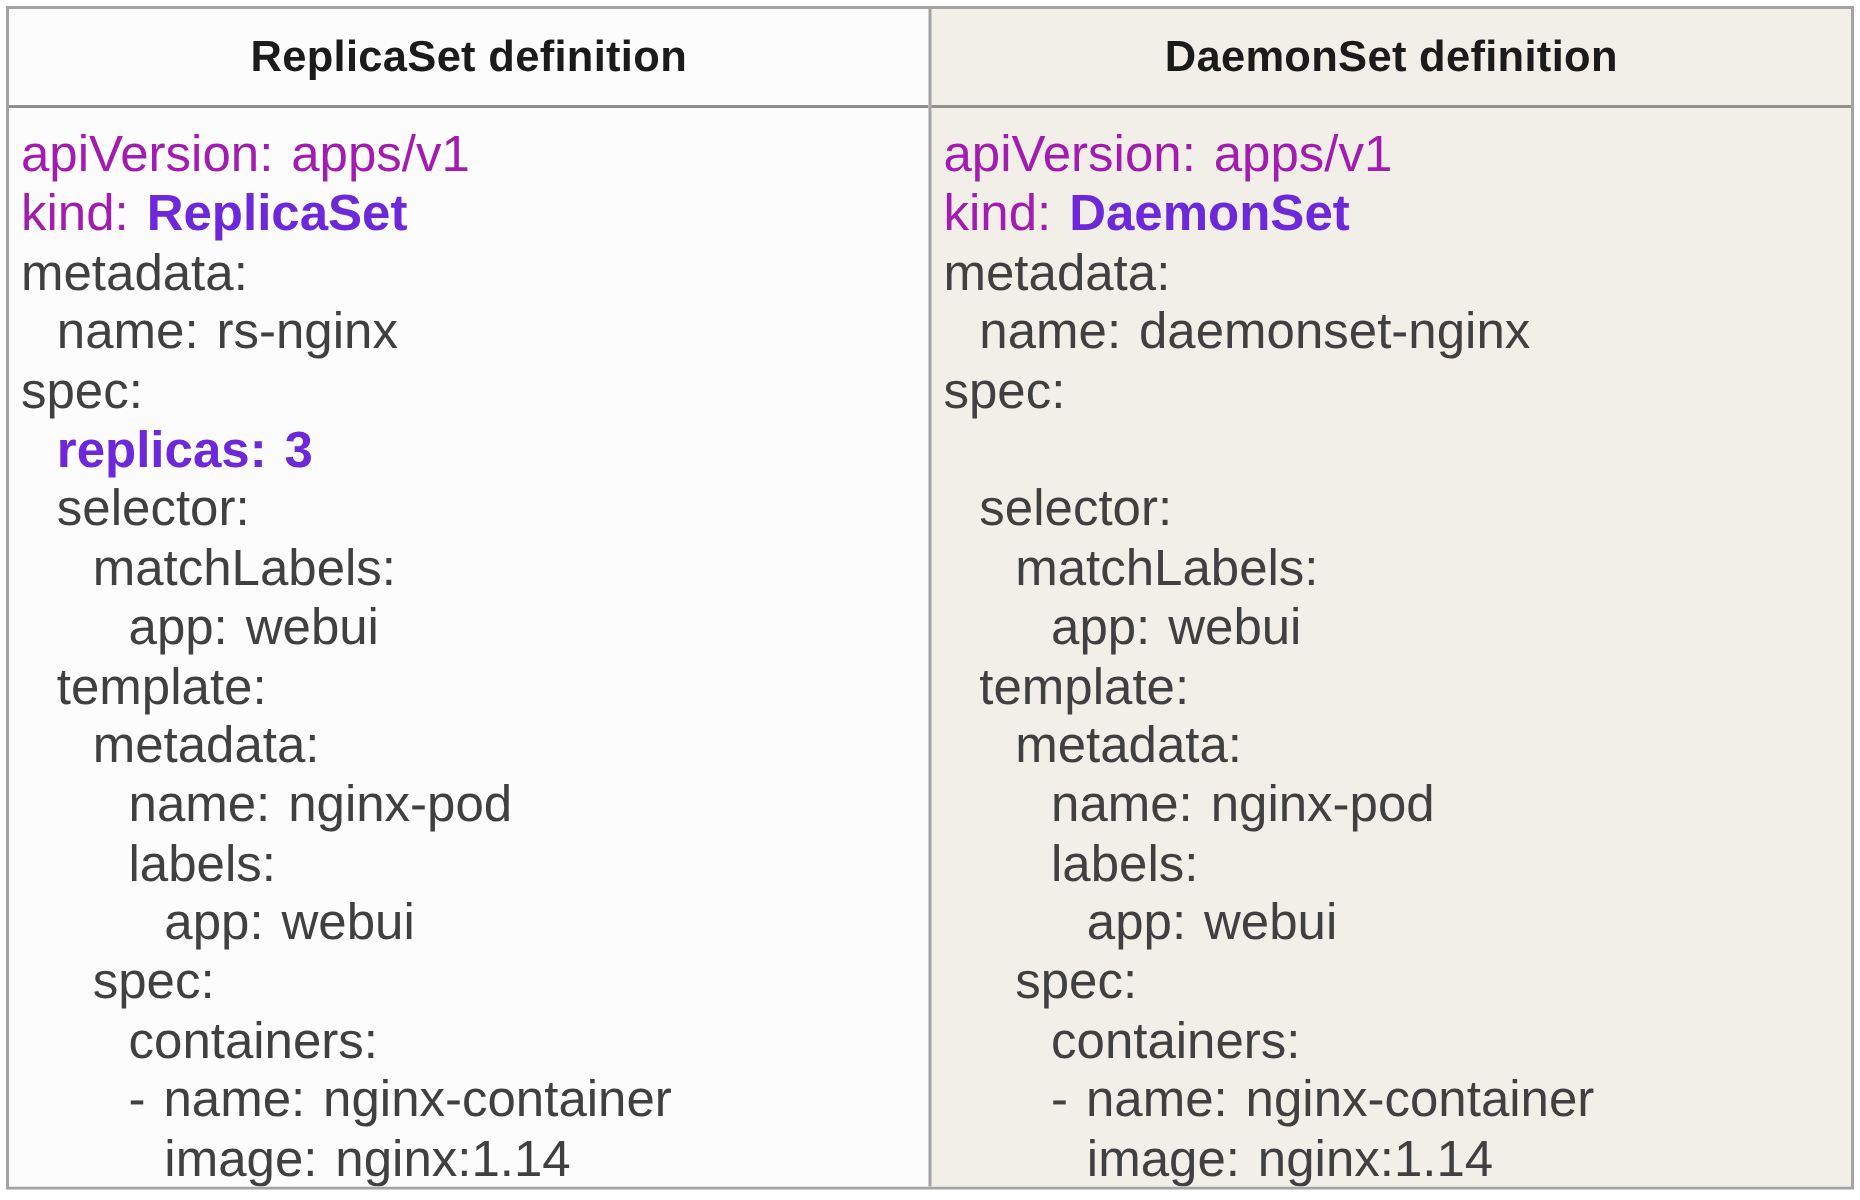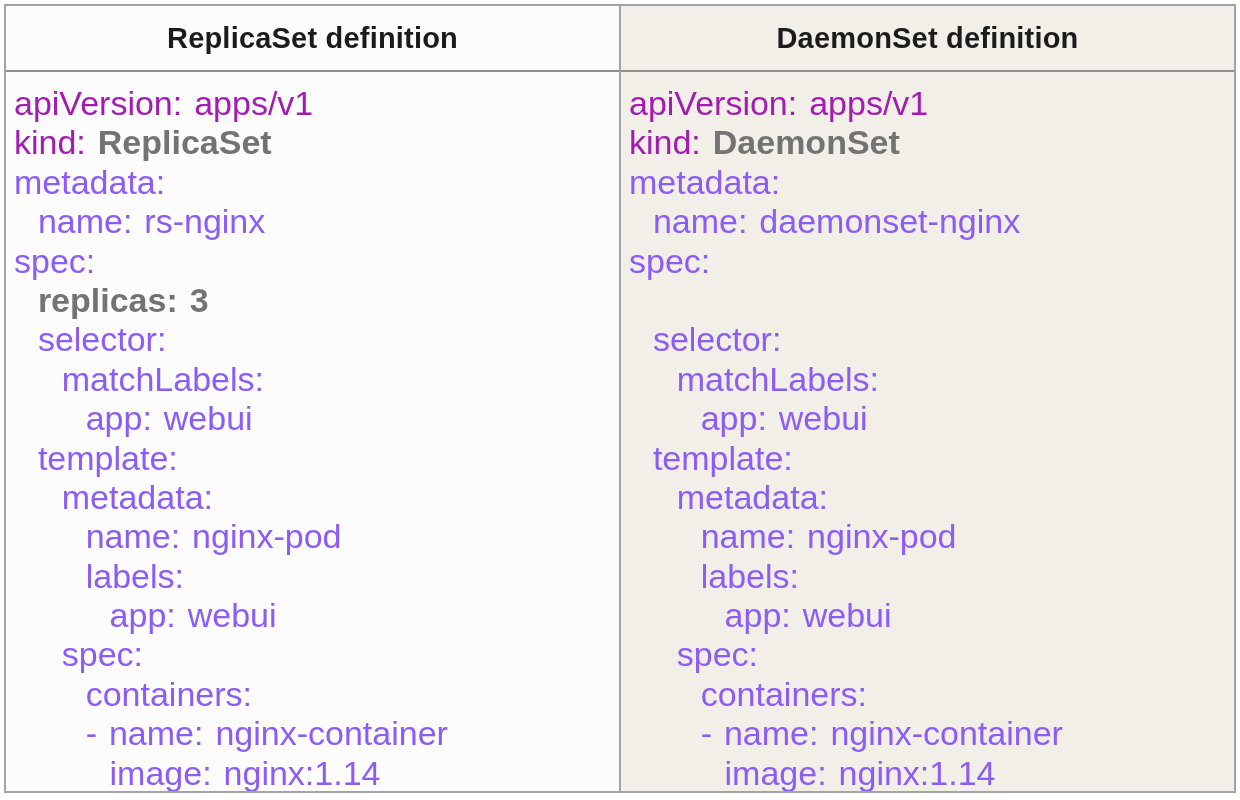--- a/index.html
+++ b/index.html
@@ -55,23 +55,23 @@
     padding: 12px 0 0 8px;
     font-size: 34px;
     line-height: 39.4px;
     white-space: pre;
     word-spacing: 2.5px;
     overflow: hidden;
   }
   .code-line {
     height: 39.4px;
   }
-  .seg-blue    { color: #8b5cf6; }
+  .seg-blue    { color: #404040; }
   .seg-red     { color: #a21caf; }
-  .seg-redBold { color: #737373; font-weight: bold; }
+  .seg-redBold { color: #6d28d9; font-weight: bold; }
 </style>
 </head>
 <body>
 
 <div class="page">
   <div class="tbl">
 
     <section class="col col-left">
       <header class="col-header">
         <span>ReplicaSet definition</span>

